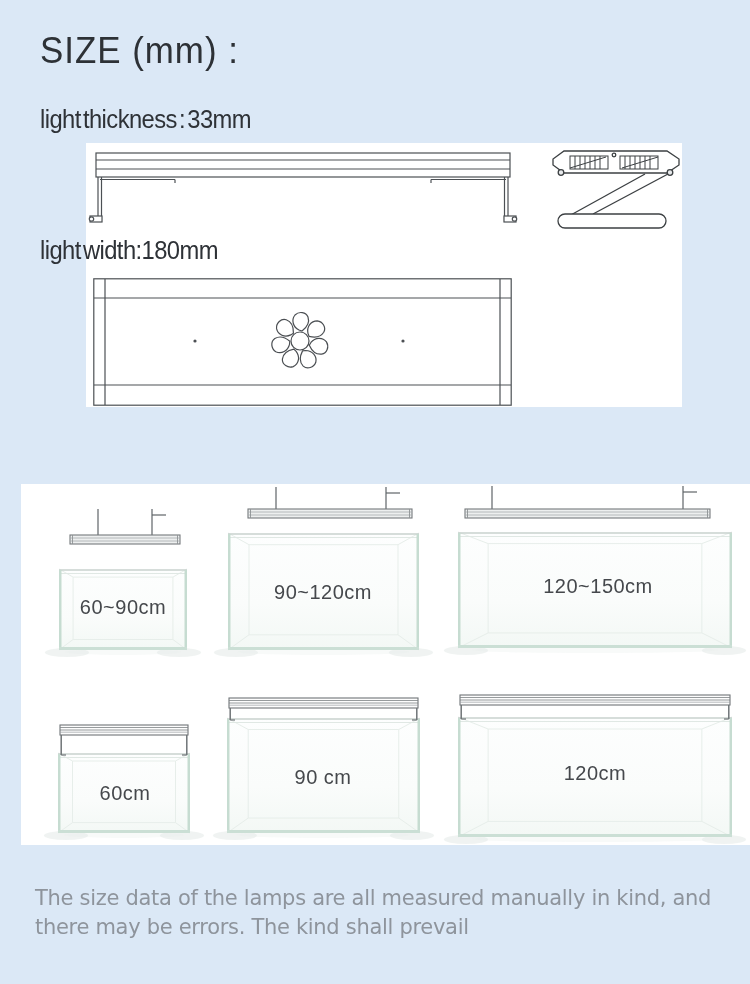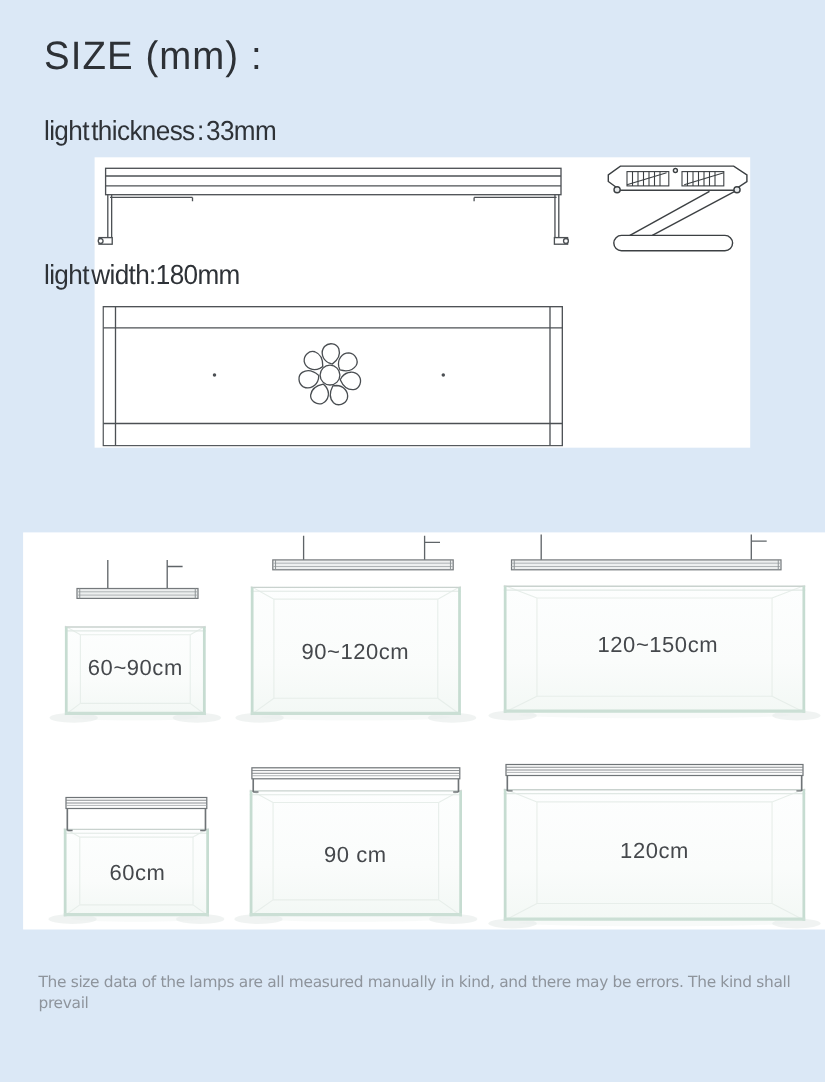--- a/index.html
+++ b/index.html
@@ -38,21 +38,21 @@
     background:#ffffff;
   }
   .panel svg { display:block; }
   .tank-label {
     font-size:20px; fill:#45484c; text-anchor:middle;
     font-family:"Liberation Sans", sans-serif; letter-spacing:0.5px;
   }
 
   .footer-note {
     position:absolute; left:35px; top:884px; width:700px;
-    font-size:14px; line-height:1.38; color:#8e949c;
+    font-size:21px; line-height:1.38; color:#8e949c;
     font-family:"DejaVu Sans", sans-serif; letter-spacing:-0.3px;
   }
 
   .line-art { stroke:#4c5054; fill:none; stroke-width:1.2; }
 </style>
 </head>
 <body>
 
 <div class="page">
 

